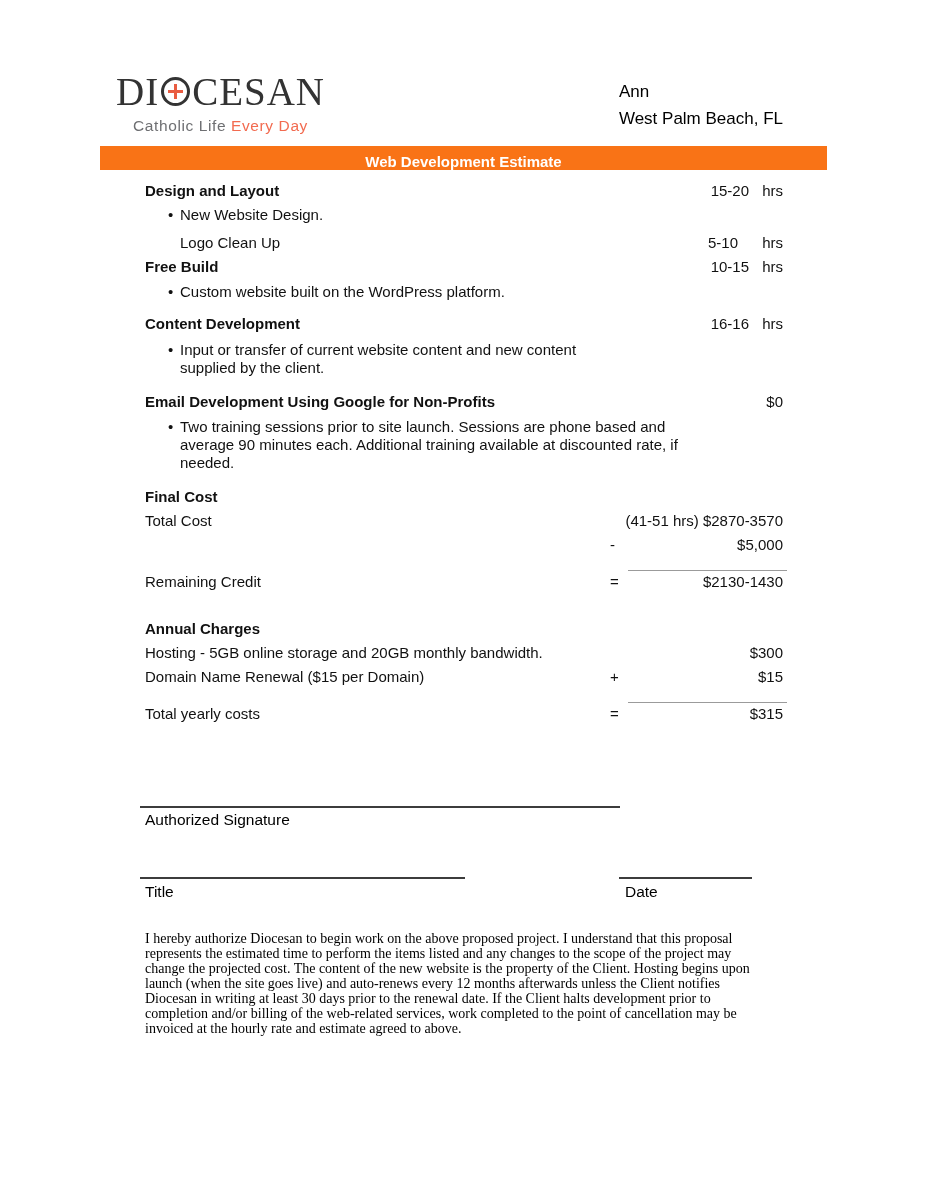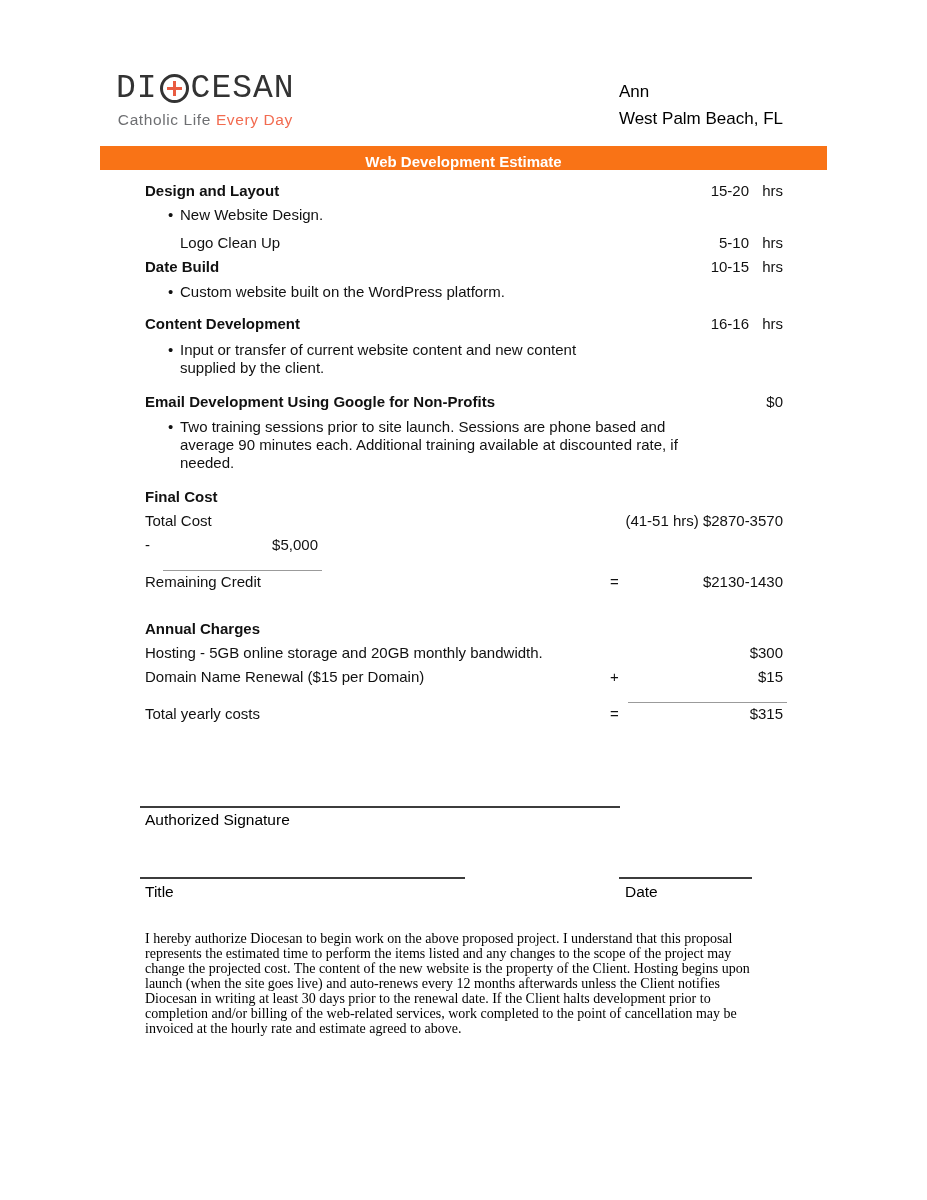--- a/index.html
+++ b/index.html
@@ -17,22 +17,22 @@
     background:#ffffff;
     font-family:"Liberation Sans", sans-serif;
     color:var(--ink);
     overflow:hidden;
   }
 
   
   .logo-block{position:absolute;left:116px;top:72px;}
   .logo-word{
     display:flex;align-items:center;
-    font-family:Liberation Mono, monospace;
-    font-size:33px;letter-spacing:1px;
+    font-family:Liberation Serif, serif;
+    font-size:39px;letter-spacing:1px;
     color:var(--logo-dark);line-height:1;justify-content:center;
   }
   .o-icon{
     display:inline-block;width:23px;height:23px;
     border:3px solid var(--logo-dark);border-radius:50%;
     position:relative;margin:0 2px;
   }
   .o-icon::before,.o-icon::after{
     content:"";position:absolute;background:var(--cross-red);
   }
@@ -52,26 +52,26 @@
   
   .banner{
     position:absolute;left:100px;top:146px;width:727px;height:24px;
     background:var(--banner-orange);
     display:flex;align-items:flex-end;justify-content:center;
     color:#ffffff;font-weight:bold;font-size:15px;
   }
 
   
   .items{position:absolute;left:145px;top:183px;width:638px;font-size:15px;}
-  .row{display:flex;align-items:baseline;line-height:16px;margin-top:8px;}
+  .row{display:flex;align-items:baseline;line-height:16px;margin-top:8px;justify-content:flex-end;}
   .row.mt0{margin-top:0;}
   .row.mt3{margin-top:3px;}
   .row.mt7{margin-top:7px;}
   .row.mt9{margin-top:9px;}
-  .row.mt11{margin-top:11px;}
+  .row.mt11{margin-top:11px;gap:11px;}
   .row.mt15{margin-top:15px;}
   .row.mt17{margin-top:17px;}
   .row.mt18{margin-top:18px;}
   .row.mt31{margin-top:31px;}
   .lbl{flex:1;}
   .b{font-weight:bold;}
   .indent{padding-left:35px;}
   .num{width:50px;text-align:right;}
   .unit{width:34px;text-align:right;}
   .money{width:173px;text-align:right;}
@@ -139,21 +139,21 @@
       <span class="btxt">New Website Design.</span>
     </div>
 
     <div class="row mt11">
       <span class="lbl indent">Logo Clean Up</span>
       <span class="num">5-10</span>
       <span class="unit">hrs</span>
     </div>
 
     <div class="row">
-      <span class="lbl b">Date Build</span>
+      <span class="lbl b">Free Build</span>
       <span class="num">10-15</span>
       <span class="unit">hrs</span>
     </div>
 
     <div class="row bullet">
       <span class="dot">•</span>
       <span class="btxt">Custom website built on the WordPress platform.</span>
     </div>
 
     <div class="row mt15">

